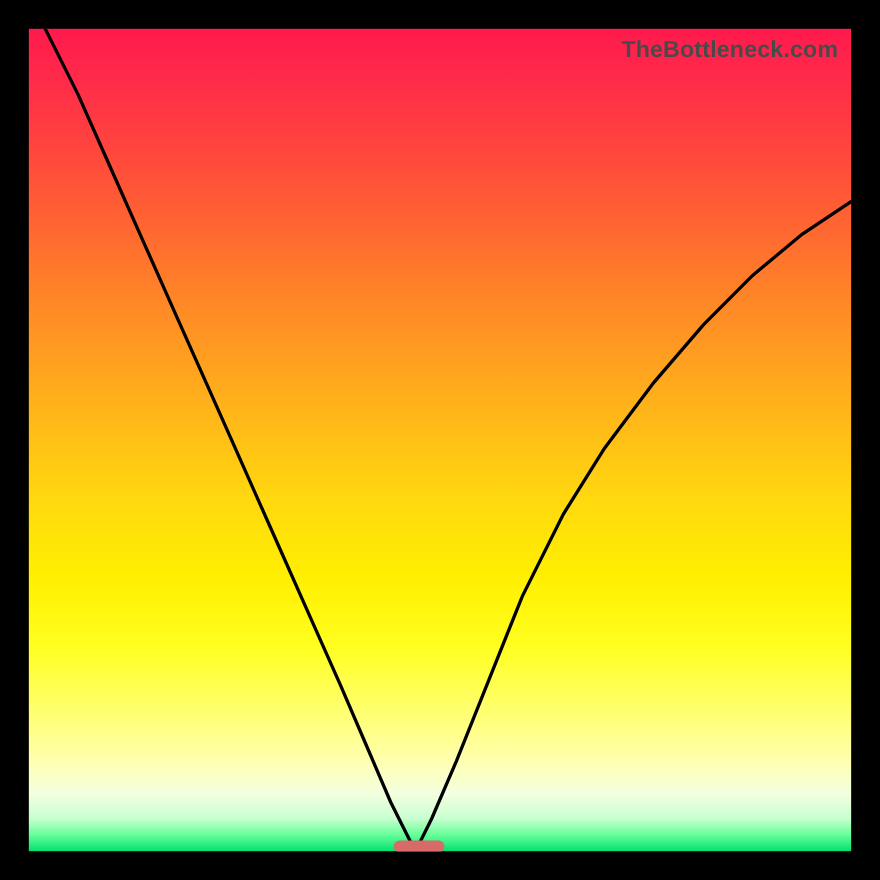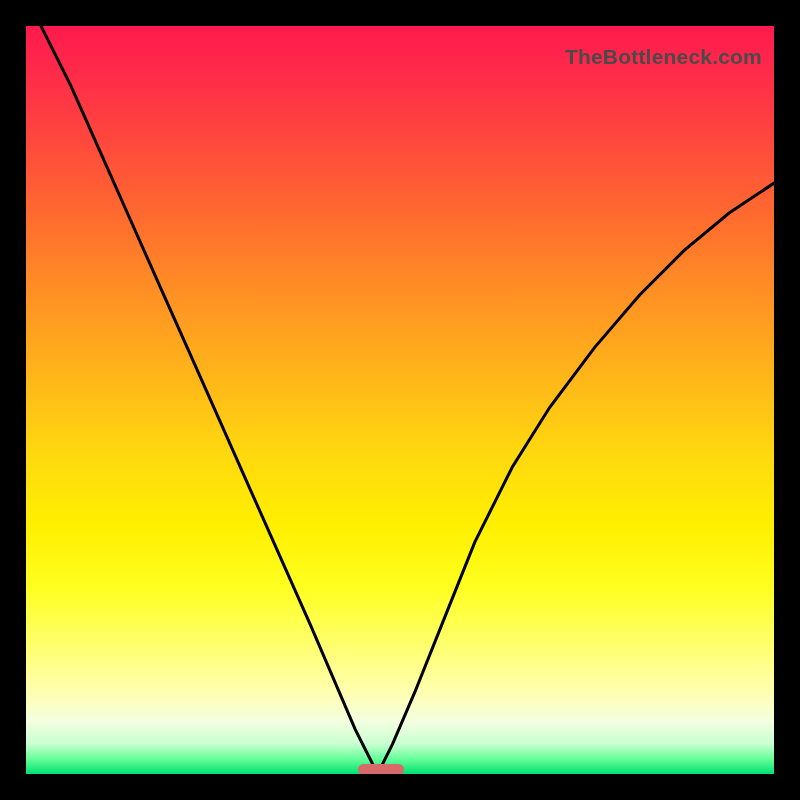--- a/index.html
+++ b/index.html
@@ -34,21 +34,21 @@
       #ffff66 82%,
       #ffffb0 89%,
       #f3ffe0 93%,
       #c8ffd0 96%,
       #66ff99 98%,
       #00e070 100%
     );
   }
   .watermark {
     position: absolute;
-    top: 19px;
+    top: 8px;
     right: 12px;
     font-family: Arial, Helvetica, sans-serif;
     font-size: 21px;
     font-weight: 600;
     color: #4a4a4a;
     letter-spacing: 0.2px;
     user-select: none;
   }
   svg.curve {
     position: absolute;

